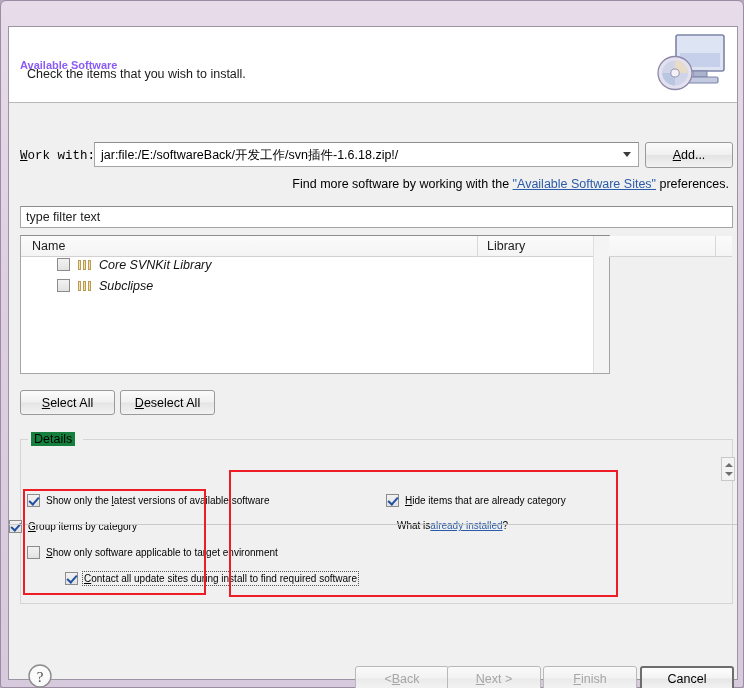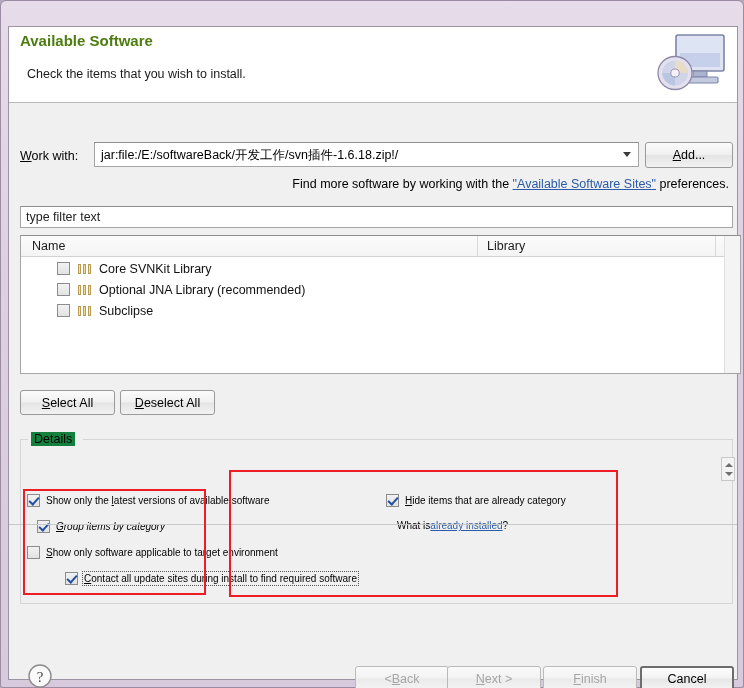--- a/index.html
+++ b/index.html
@@ -92,41 +92,41 @@
   
   #banner {
     position: absolute;
     left: 0; top: 0;
     width: 728px; height: 76px;
     background: #ffffff;
     border-bottom: 1px solid #b9b9b9;
   }
   #banner-title {
     position: absolute;
-    left: 11px; top: 5px;
-    font-size: 15px;
+    left: 11px; top: 32px;
+    font-size: 11px;
     font-weight: bold;
-    color: #4d7c0f;
+    color: #8b5cf6;
   }
   #banner-sub {
     position: absolute;
     left: 18px; top: 40px;
     font-size: 12.5px;
     color: #1a1a1a;
   }
   #banner-icon {
     position: absolute;
     right: 6px; top: 2px;
     width: 78px; height: 72px;
   }
 
   
   #body { position: absolute; left: 0; top: 77px; width: 728px; height: 576px; }
 
-  .lbl { font-size: 12.5px; color: #000; }
+  .lbl { font-size: 12.5px; color: #000; font-family: Liberation Mono, monospace; }
   .mn { text-decoration: underline; }
 
   
   #workwith-label { position: absolute; left: 11px; top: 122px; }
   #combo {
     position: absolute;
     left: 85px; top: 115px;
     width: 545px; height: 25px;
     background: #fff;
     border: 1px solid #a5a5a5;
@@ -184,21 +184,21 @@
     position: absolute;
     left: 5px; top: 3px;
     font-size: 12.5px;
     color: #222;
   }
 
   
   #table {
     position: absolute;
     left: 11px; top: 208px;
-    width: 721px; height: 139px;
+    width: 590px; height: 139px;
     background: #fff;
     border: 1px solid #a5a5a5;
     border-top-color: #8d8d8d;
   }
   #table-head {
     position: absolute; left: 0; top: 0;
     width: 711px; height: 21px;
     background: linear-gradient(to bottom, #fbfbfb 0%, #f4f4f4 100%);
     border-bottom: 1px solid #d2d2d2;
   }
@@ -211,22 +211,22 @@
   .th-sep {
     position: absolute;
     top: 0; width: 1px; height: 21px;
     background: #d8d8d8;
   }
   #tree { position: absolute; left: 0; top: 22px; width: 695px; }
   .tree-row {
     position: relative;
     height: 21px;
     display: flex;
-    align-items: center;
     padding-left: 36px;
+    font-style: italic;
   }
   .tree-label { font-size: 12.5px; color: #111; margin-left: 6px; }
 
   .cbox {
     width: 13px; height: 13px;
     border: 1px solid #8c8c8c;
     background: linear-gradient(to bottom, #f2f2f2, #e2e2e2);
     display: inline-block;
     position: relative;
     flex: 0 0 auto;
@@ -436,29 +436,20 @@
             </span>
           <span class="tree-label">Core SVNKit Library</span>
         </div>
         <div class="tree-row">
           <span class="cbox"></span>
           <span class="iu-icon">
               <i></i>
               <i></i>
               <i></i>
             </span>
-          <span class="tree-label">Optional JNA Library (recommended)</span>
-        </div>
-        <div class="tree-row">
-          <span class="cbox"></span>
-          <span class="iu-icon">
-              <i></i>
-              <i></i>
-              <i></i>
-            </span>
           <span class="tree-label">Subclipse</span>
         </div>
       </div>
       <div id="tbl-scroll"></div>
     </div>
 
     <div id="select-all" class="sbtn">
         <span class="mn">S</span>
         <span>elect All</span>
       </div>
@@ -474,21 +465,21 @@
     <div id="details-spinner">
       <span class="spin-up"></span>
         <span class="spin-dn"></span>
     </div>
 
     <div class="opt" style="left:18px; top:467px;">
       <span class="cbox checked"></span>
       <span class="otext"><span>Show only the </span><span class="mn">l</span><span>atest versions of available software</span></span>
     </div>
 
-    <div class="opt" style="left:28px; top:493px;font-style:italic;">
+    <div class="opt" style="left:0; top:493px;">
       <span class="cbox checked"></span>
       <span class="otext"><span></span><span class="mn">G</span><span>roup items by category</span></span>
     </div>
 
     <div class="opt" style="left:18px; top:519px;">
       <span class="cbox"></span>
       <span class="otext"><span></span><span class="mn">S</span><span>how only software applicable to target environment</span></span>
     </div>
 
     <div class="opt" style="left:18px; top:545px;margin-left:38px;">

